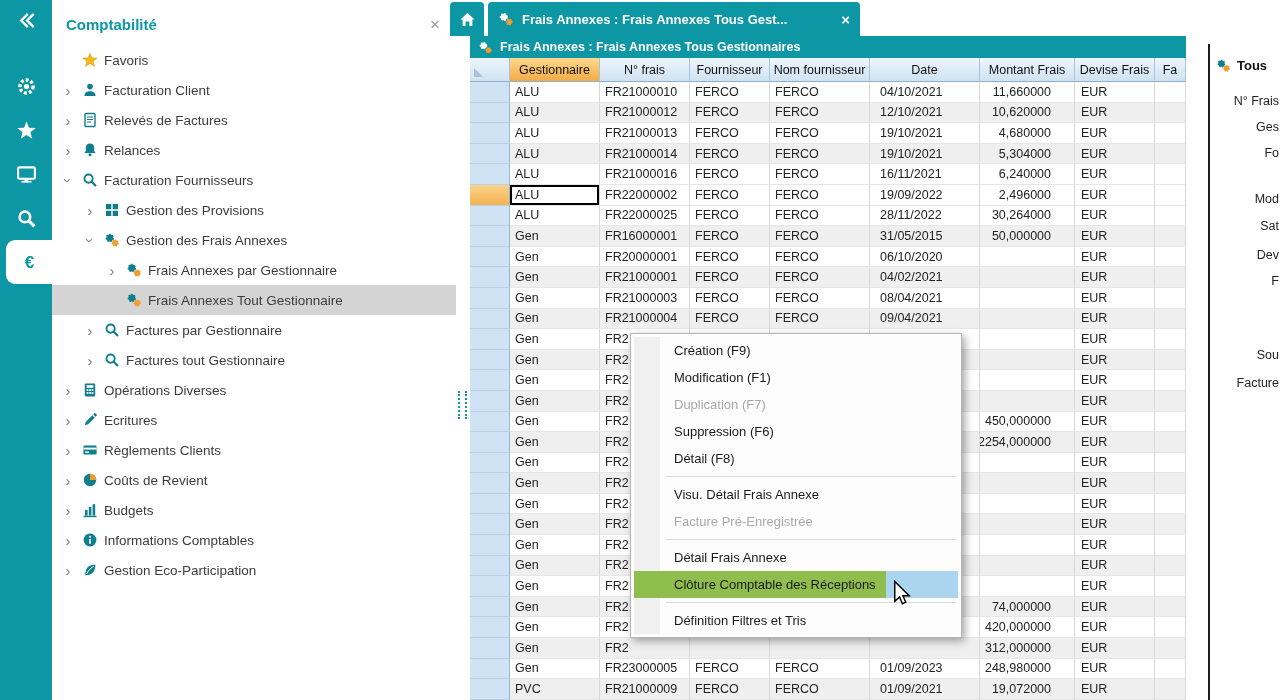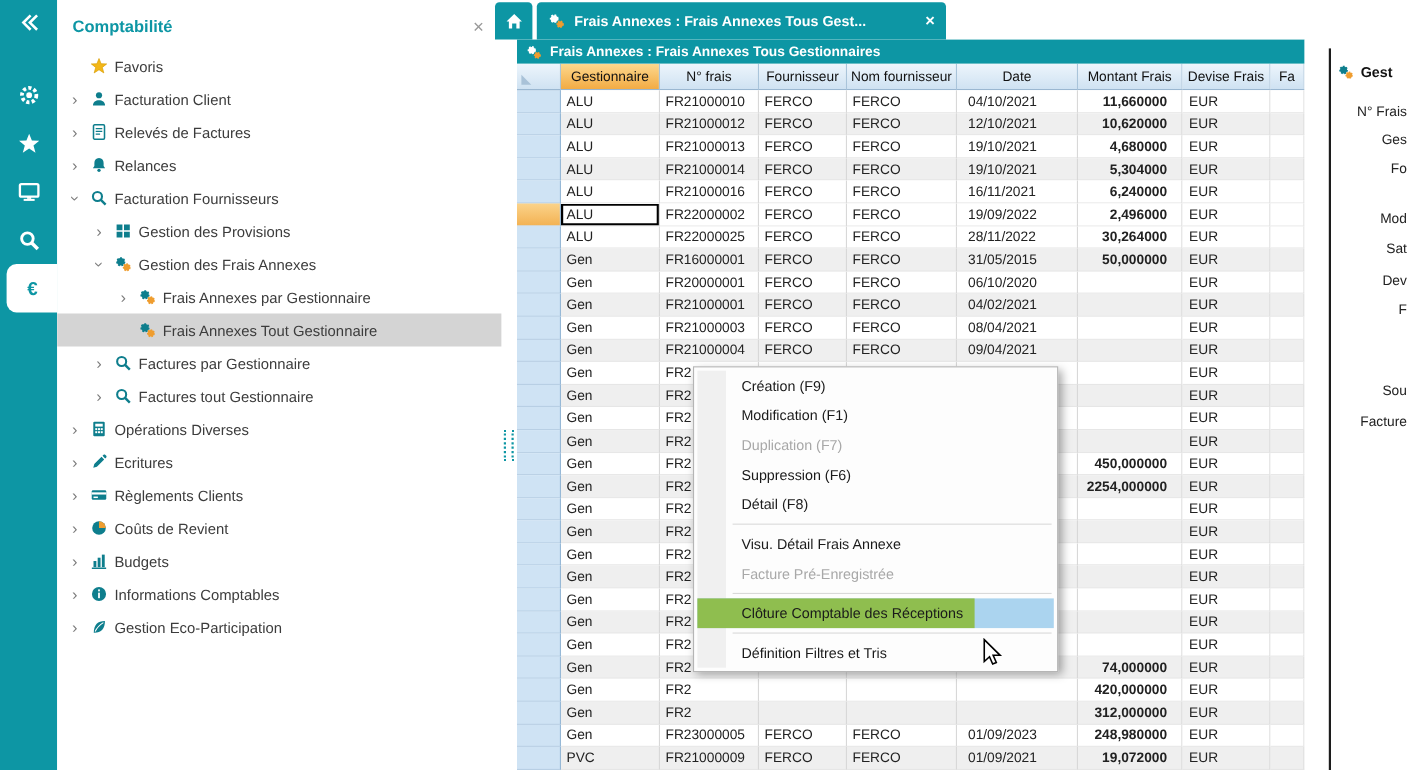--- a/index.html
+++ b/index.html
@@ -59,21 +59,21 @@
   .tr{display:flex;height:20.6px;}
   .cell{box-sizing:border-box;border-right:1px solid #d8d8d8;border-bottom:1px solid #e6e6e6;
         font-size:12.5px;display:flex;align-items:center;white-space:nowrap;overflow:hidden;background:#fff;}
   .tr.odd .cell{background:#efefef;}
   .cell.sel{background:#cfe3f4 !important;border-right:1px solid #96b8d6;border-bottom:1px solid #b8cfe4;}
   .tr.current .cell{background:#fff;}
   .tr.current .cell.sel{background:linear-gradient(#fbd38a,#f3b253) !important;}
   .tr.current .cell.c0{box-shadow:inset 0 0 0 2px #000;}
   .al{padding-left:5px;}
   .ad{padding-left:10px;}
-  .ar{justify-content:flex-end;padding-right:13px;font-weight:bold;}
+  .ar{justify-content:flex-end;padding-right:23px;}
   .c6{padding-left:6px;}
 
   
   .scrollstrip{position:absolute;left:1186px;top:36px;width:22px;bottom:0;background:#fff;}
   .panel-border{position:absolute;left:1208px;top:44px;width:2px;bottom:0;background:#1c1c1c;}
   .panel{position:absolute;left:1210px;top:44px;right:0;bottom:0;background:#fff;}
   .panel-header{display:flex;align-items:center;gap:6px;padding:14px 0 0 6px;
                 font-weight:bold;font-size:13px;color:#111;}
   .panel-fields{position:absolute;left:0;top:0;right:0;bottom:0;}
   .panel-label{position:absolute;right:1px;font-size:12.5px;color:#222;white-space:nowrap;}
@@ -737,21 +737,21 @@
 </div>
 
 <div class="scrollstrip"></div>
 <div class="panel-border"></div>
 
 <div class="panel">
   <div class="panel-header">
     <svg width="15" height="15">
         <use href="#i-frais"></use>
       </svg>
-    <span>Gest</span>
+    <span>Tous</span>
   </div>
   <div class="panel-fields">
       <div class="panel-label" style="top: 50px;">N° Frais</div>
       <div class="panel-label" style="top: 76px;">Ges</div>
       <div class="panel-label" style="top: 102px;">Fo</div>
       <div class="panel-label" style="top: 148px;">Mod</div>
       <div class="panel-label" style="top: 175px;">Sat</div>
       <div class="panel-label" style="top: 204px;">Dev</div>
       <div class="panel-label" style="top: 230px;">F</div>
       <div class="panel-label" style="top: 304px;">Sou</div>
@@ -762,20 +762,21 @@
 <div class="ctxmenu">
     <div class="mi"><span>Création (F9)</span></div>
     <div class="mi"><span>Modification (F1)</span></div>
     <div class="mi disabled"><span>Duplication (F7)</span></div>
     <div class="mi"><span>Suppression (F6)</span></div>
     <div class="mi"><span>Détail (F8)</span></div>
     <div class="msep"></div>
     <div class="mi"><span>Visu. Détail Frais Annexe</span></div>
     <div class="mi disabled"><span>Facture Pré-Enregistrée</span></div>
     <div class="msep"></div>
+    <div class="mi"><span>Détail Frais Annexe</span></div>
     <div class="mi highlight"><span>Clôture Comptable des Réceptions</span></div>
     <div class="msep"></div>
     <div class="mi"><span>Définition Filtres et Tris</span></div>
   </div>
 
 <svg class="cursor" width="18" height="26" viewBox="0 0 12 18">
   <path d="M1 1v13.8l3.3-3 2 4.6 2.3-1-2-4.5H11Z" fill="#fff" stroke="#000" stroke-width="1"></path>
 </svg>
 
 </body></html>

